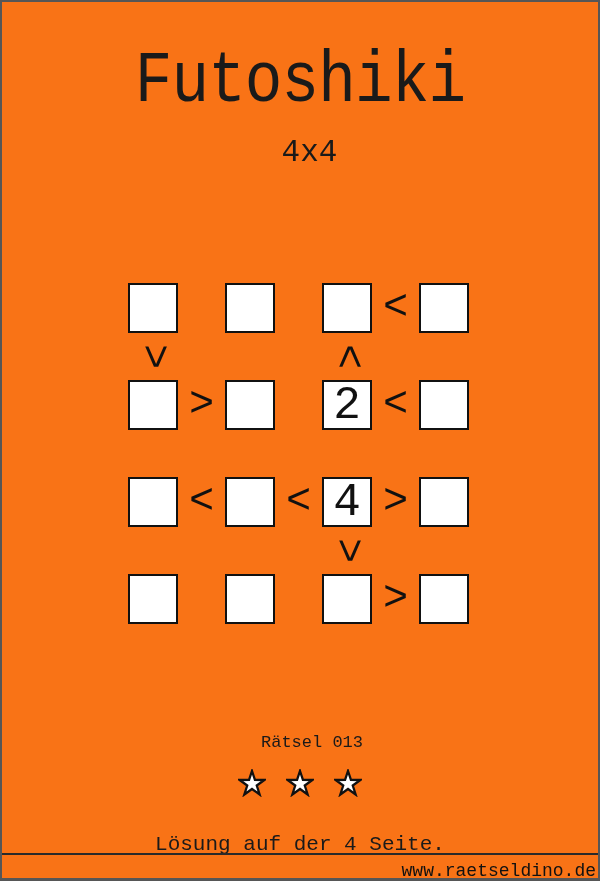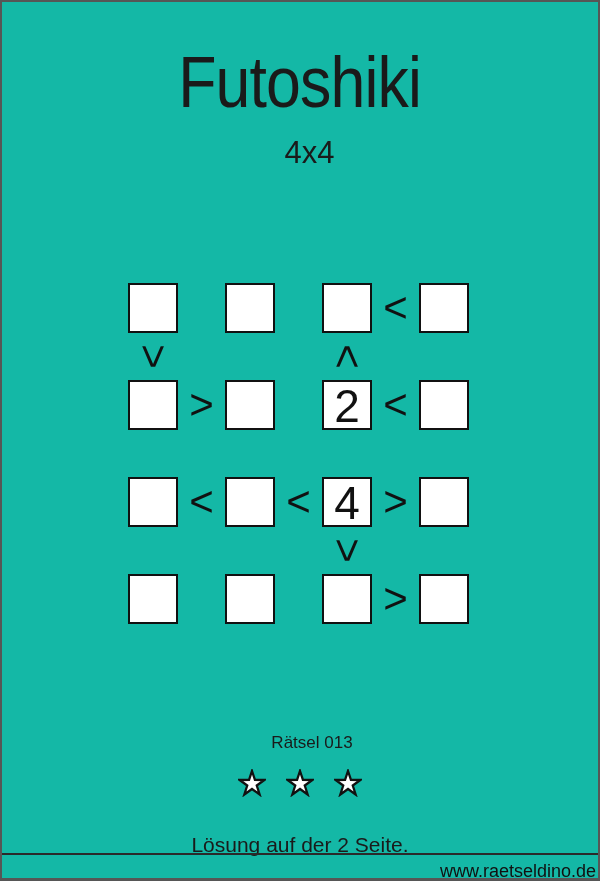--- a/index.html
+++ b/index.html
@@ -1,22 +1,22 @@
 <!DOCTYPE html>
 <html><head>
 <meta charset="utf-8">
 <style>
   * { margin: 0; padding: 0; box-sizing: border-box; }
   html, body { background: #e8e8e8; }
   .page {
     position: relative;
     width: 600px;
     height: 881px;
-    background: #14b8a6;
-    font-family: Liberation Sans, sans-serif;
+    background: #f97316;
+    font-family: Liberation Mono, monospace;
     color: #1a1a1a;
     overflow: hidden;
     margin: 0 auto;
   }
   .page-border {
     position: absolute;
     inset: 0;
     border: 2px solid #565656;
     border-bottom-width: 3px;
     pointer-events: none;
@@ -187,18 +187,18 @@
           <polygon points="14,2 16.94,10.95 26.36,10.98 18.76,16.55 21.64,25.52 14,20 6.36,25.52 9.24,16.55 1.64,10.98 11.06,10.95" fill="#ffffff" stroke="#111111" stroke-width="2.3" stroke-linejoin="miter"></polygon>
         </svg>
       </span>
     <span>
         <svg width="28" height="28" viewBox="0 0 28 28">
           <polygon points="14,2 16.94,10.95 26.36,10.98 18.76,16.55 21.64,25.52 14,20 6.36,25.52 9.24,16.55 1.64,10.98 11.06,10.95" fill="#ffffff" stroke="#111111" stroke-width="2.3" stroke-linejoin="miter"></polygon>
         </svg>
       </span>
   </div>
 
-  <div class="solution-note">Lösung auf der 2 Seite.</div>
+  <div class="solution-note">Lösung auf der 4 Seite.</div>
 
   <div class="footer-divider"></div>
 
   <a class="website" href="#">www.raetseldino.de</a>
 </div>
 
 </body></html>

